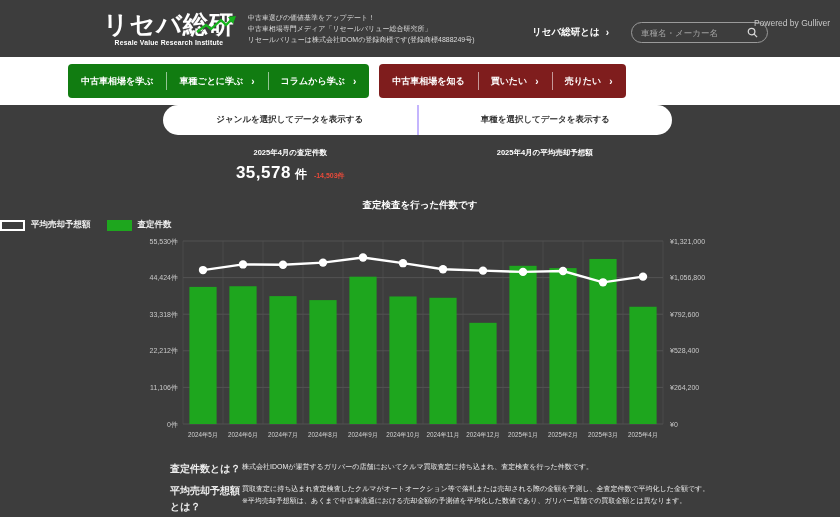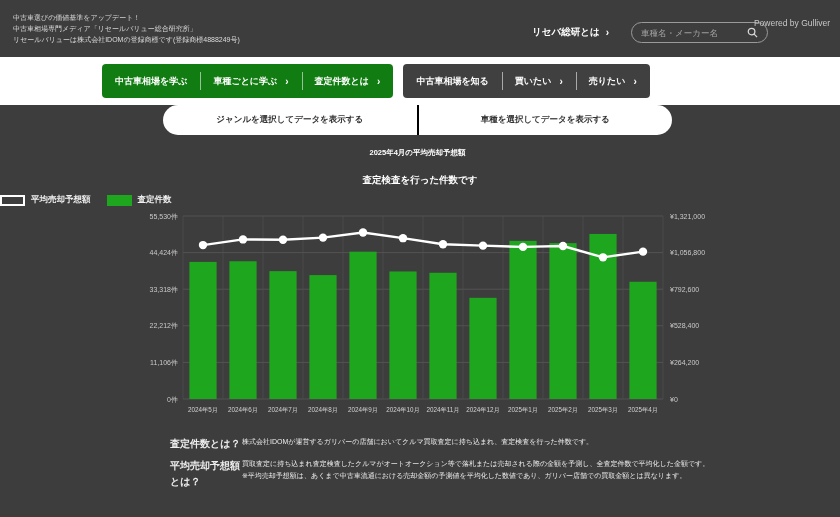--- a/index.html
+++ b/index.html
@@ -15,33 +15,33 @@
   .tagline { margin-left:13px; font-size:7px; color:#dcdcdc; line-height:1.6; }
   .powered { position:absolute; top:18px; right:10px; font-size:8.5px; color:#c9c9c9; }
   .header-right { margin-left:auto; margin-right:72px; display:flex; align-items:center; gap:22px; margin-top:8px; }
   .about { color:#fff; font-weight:bold; font-size:9.5px; display:flex; align-items:center; gap:6px; cursor:pointer; white-space:nowrap;justify-content:space-between; }
   .about .chev { font-size:10px; }
   .search-box { width:137px; height:21px; border:1px solid #9a9a9a; border-radius:11px; display:flex; align-items:center; padding:0 9px; gap:6px; }
   .search-box input { flex:1; min-width:0; background:transparent; border:none; outline:none; color:#eee; font-size:8.5px; }
   .search-box input::placeholder { color:#a8a8a8; }
 
   
-  .navstrip { height:48px; background:#ffffff; display:flex; align-items:center; padding-left:102px; gap:10px; }
+  .navstrip { height:48px; background:#ffffff; display:flex; align-items:center; padding-left:68px; gap:10px; }
   .navgroup { display:flex; align-items:stretch; border-radius:4px; overflow:hidden; height:34px; }
   .navgroup.dark { background:#117c11; }
-  .navgroup.bright { background:#404040;justify-content:center; }
+  .navgroup.bright { background:#7f1d1d;justify-content:center; }
   .navitem { display:flex; align-items:center; gap:8px; padding:0 13px; color:#fff; font-weight:bold; font-size:9px; cursor:pointer; position:relative; white-space:nowrap; }
   .navitem + .navitem::before { content:""; position:absolute; left:0; top:8px; bottom:8px; width:1px; background:rgba(255,255,255,.55); }
   .navitem .chev { font-size:10px; font-weight:bold; }
 
   
   .main { }
   .tabs { margin-left:163px; width:509px; height:30px; background:#fff; border-radius:15px; display:flex; overflow:hidden; }
   .tab { flex:1; display:flex; align-items:center; justify-content:center; font-size:8.5px; font-weight:bold; color:#333; cursor:pointer; }
-  .tab + .tab { border-left:2px solid #000000; }
+  .tab + .tab { border-left:2px solid #c4b5fd; }
 
   .stats { margin:13px 0 0 163px; width:509px; display:flex; }
   .stat { flex:1; text-align:center; color:#fff; }
   .stat-label { font-size:7.5px; font-weight:bold; }
   .stat-value { margin-top:5px; display:flex; justify-content:center; align-items:baseline; gap:4px; font-weight:bold; }
   .stat-num { font-size:17px; letter-spacing:.5px; }
   .stat-unit { font-size:12px; }
   .delta { font-size:7px; font-weight:bold; margin-left:3px; }
   .delta.red { color:#e84a3a; }
   .delta.green { color:#35b535; }
@@ -56,20 +56,28 @@
 
   .defs { margin:12px 0 0 170px; color:#ececec; font-size:7px; }
   .def-row { display:flex; margin-bottom:6px; }
   .def-term { width:72px; flex-shrink:0; font-weight:bold; font-size:10px; line-height:1.6; }
   .def-body { line-height:1.7; max-width:470px; }
 </style>
 </head>
 <body>
 
 <div class="header">
+  <div class="logo">
+    <div class="logo-title">リセバ総研</div>
+    <svg class="logo-zig" viewBox="0 0 42 20">
+      <polyline points="2,16 11,9 16,13 26,4 31,9 37,3" fill="none" stroke="#15b31c" stroke-width="2.3"></polyline>
+      <polygon points="33,1 41,0 38,8" fill="#15b31c"></polygon>
+    </svg>
+    <div class="logo-sub">Resale Value Research Institute</div>
+  </div>
   <div class="tagline">
     <div>中古車選びの価値基準をアップデート！</div>
     <div>中古車相場専門メディア「リセールバリュー総合研究所」</div>
     <div>リセールバリューは株式会社IDOMの登録商標です(登録商標4888249号)</div>
   </div>
   <div class="powered">Powered by Gulliver</div>
   <div class="header-right">
     <div class="about">
       <span>リセバ総研とは</span>
       <span class="chev">›</span>
@@ -87,21 +95,21 @@
 <div class="navstrip">
   <div class="navgroup dark">
     <div class="navitem">
       <span>中古車相場を学ぶ</span>
     </div>
     <div class="navitem">
       <span>車種ごとに学ぶ</span>
       <span class="chev">›</span>
     </div>
     <div class="navitem">
-      <span>査定件数とは</span>
+      <span>コラムから学ぶ</span>
       <span class="chev">›</span>
     </div>
   </div>
   <div class="navgroup bright">
     <div class="navitem">
       <span>中古車相場を知る</span>
     </div>
     <div class="navitem">
       <span>買いたい</span>
       <span class="chev">›</span>
@@ -113,20 +121,28 @@
   </div>
 </div>
 
 <div class="main">
   <div class="tabs">
     <div class="tab">ジャンルを選択してデータを表示する</div>
     <div class="tab">車種を選択してデータを表示する</div>
   </div>
 
   <div class="stats">
+    <div class="stat">
+      <div class="stat-label">2025年4月の査定件数</div>
+      <div class="stat-value">
+        <span class="stat-num">35,578</span>
+        <span class="stat-unit">件</span>
+        <span class="delta red">-14,503件</span>
+      </div>
+    </div>
     <div class="stat">
       <div class="stat-label">2025年4月の平均売却予想額</div>
     </div>
   </div>
 
   <div class="chart-title">査定検査を行った件数です</div>
   <div class="legend">
     <div class="legend-item">
       <span class="sw-line"></span>
       <span>平均売却予想額</span>

